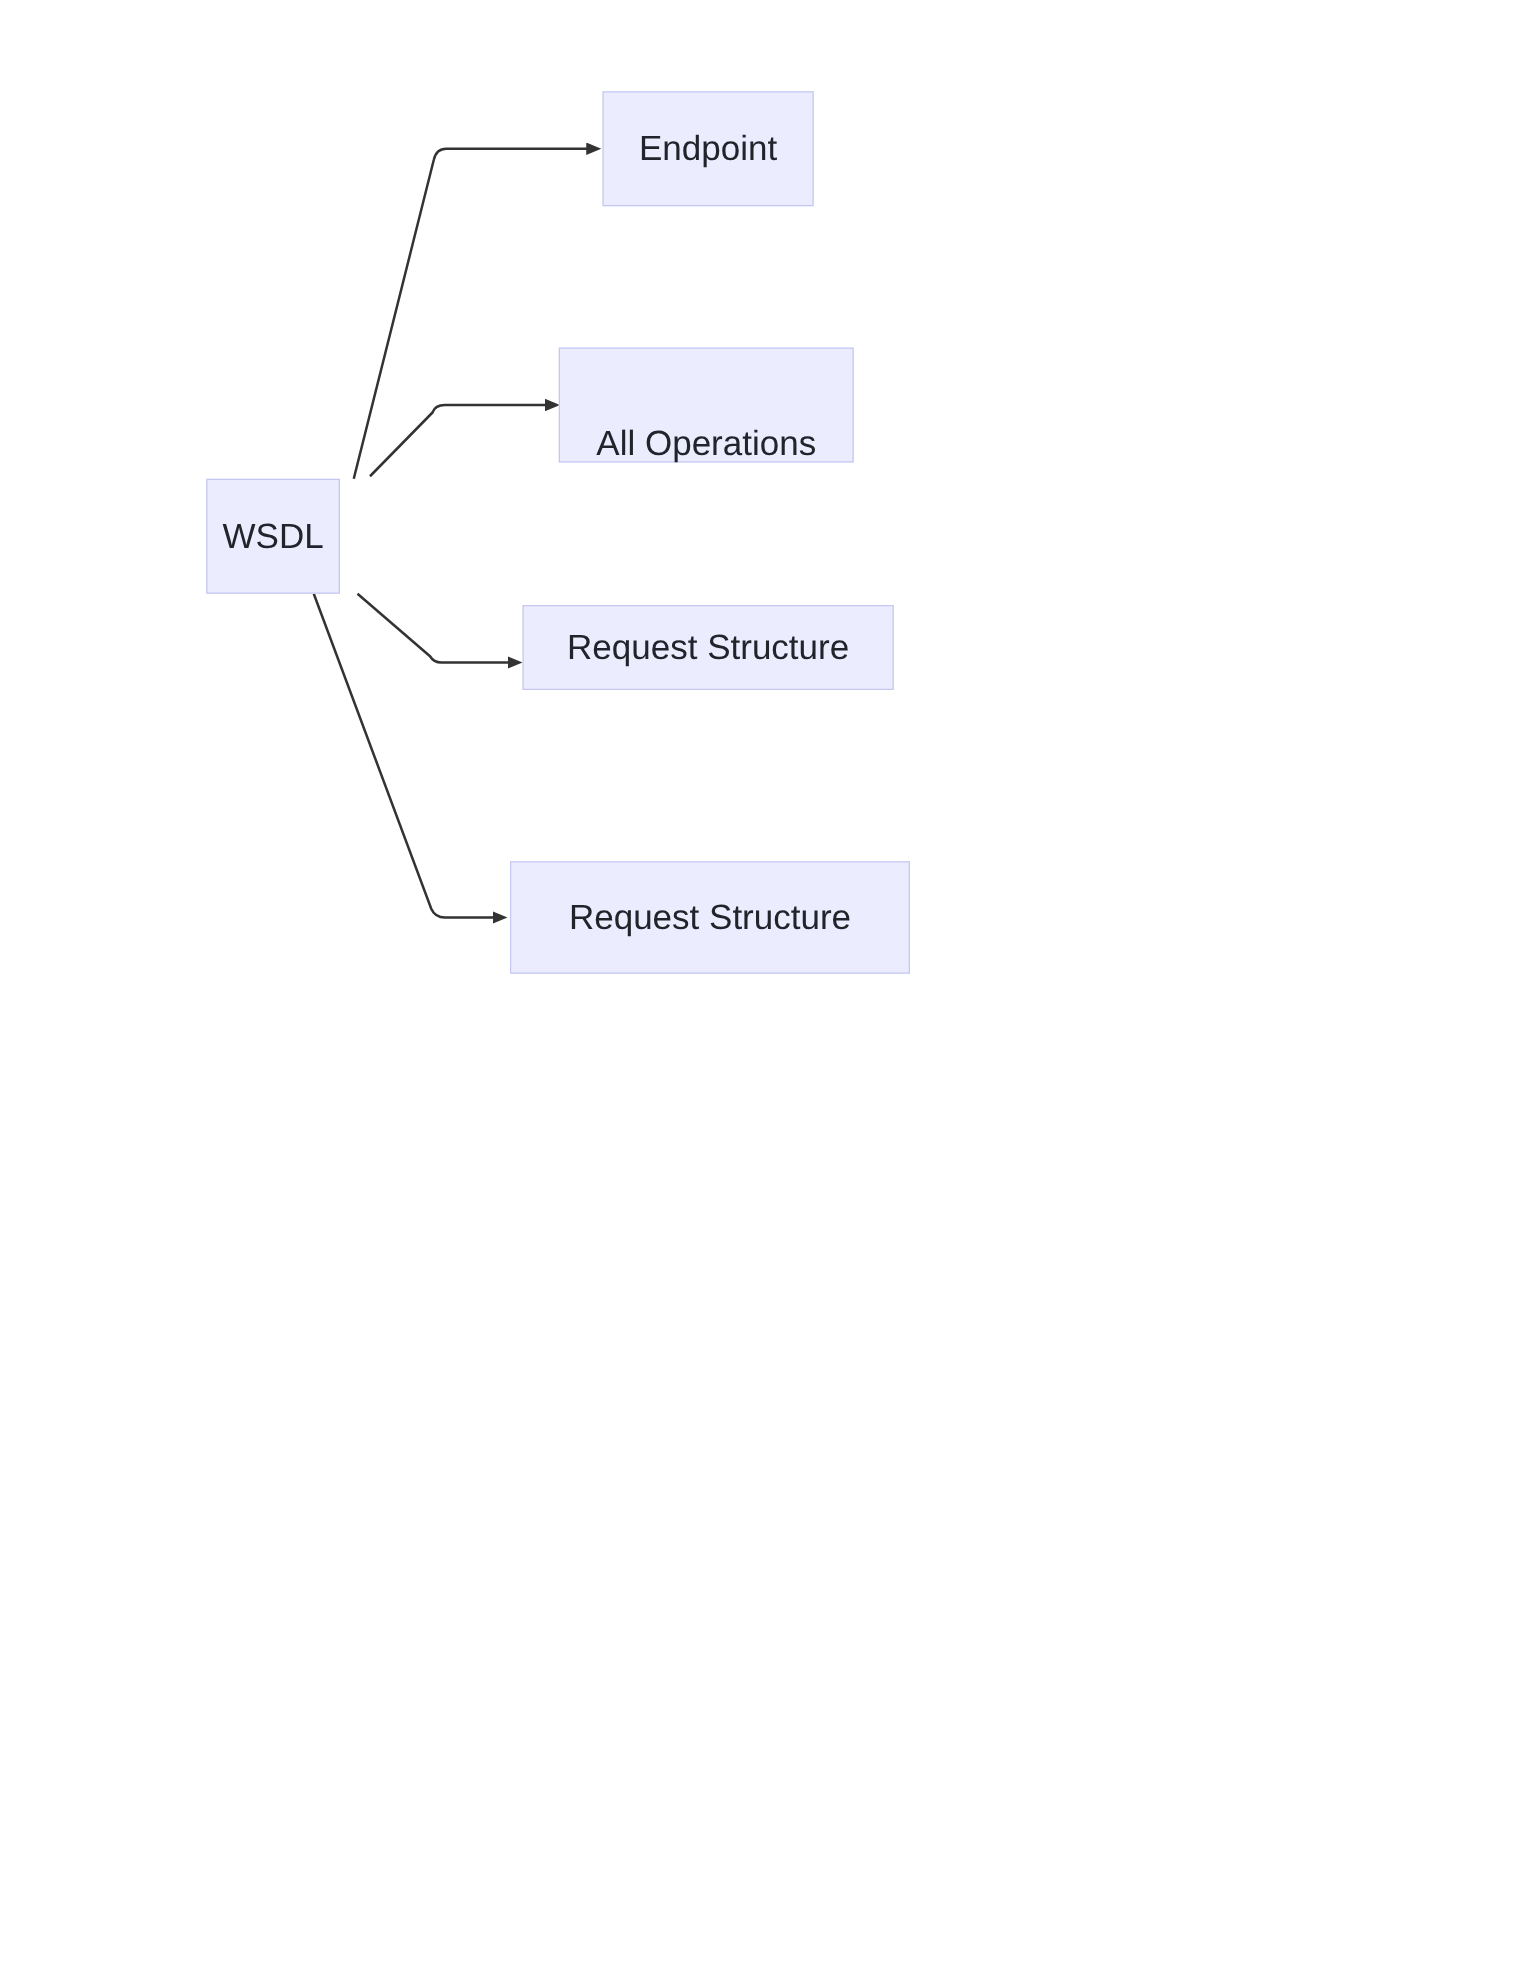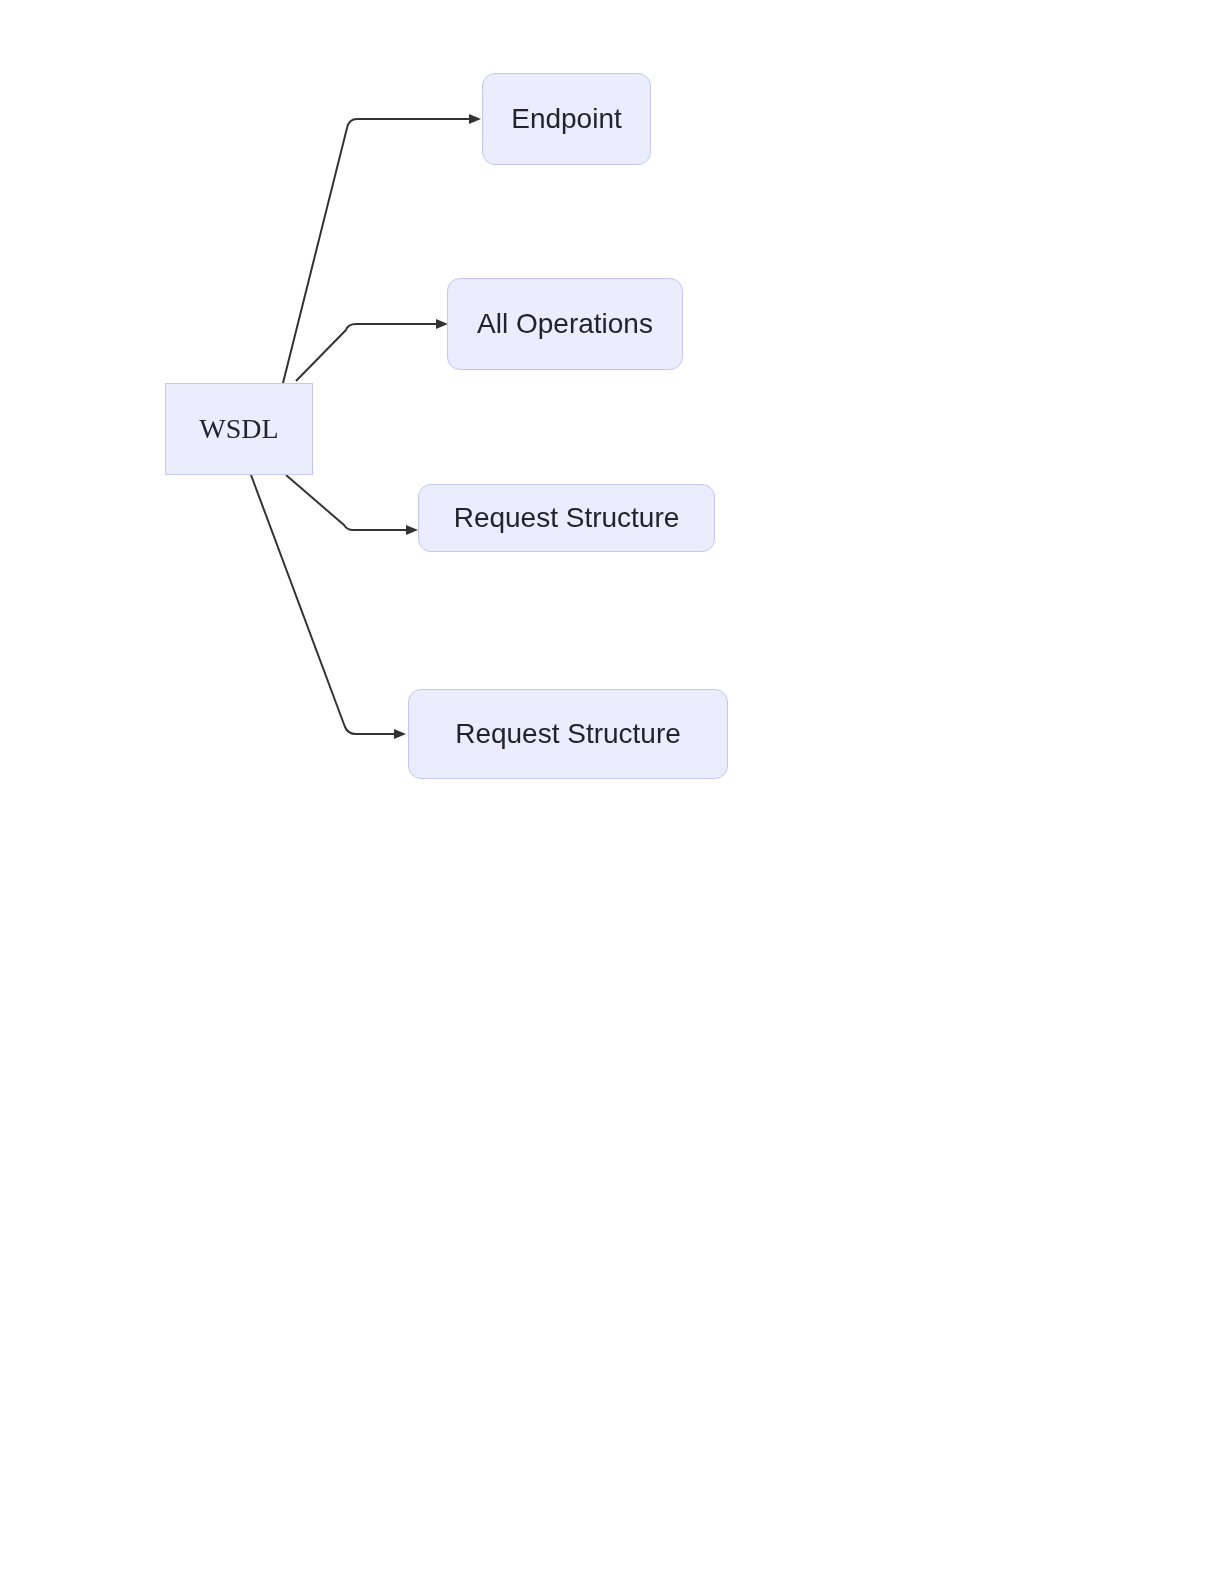--- a/index.html
+++ b/index.html
@@ -39,24 +39,24 @@
     display: flex;
     align-items: center;
     justify-content: center;
     background: var(--node-fill);
     border: 1.6px solid var(--node-border);
     color: var(--text);
     font-size: 28px;
     line-height: 1;
     white-space: nowrap;
   }
-  .node.rounded { border-radius: 13px; }
-  .node-wsdl      { left: 165px; top: 383px; width: 148px; height: 92px; border-radius: 0; font-family: Liberation Serif, serif; }
+  .node.rounded { border-radius: 0; }
+  .node-wsdl      { left: 165px; top: 383px; width: 107px; height: 92px; border-radius: 0; }
   .node-endpoint  { left: 482px; top:  73px; width: 169px; height: 92px; }
-  .node-allops    { left: 447px; top: 278px; width: 236px; height: 92px; }
+  .node-allops    { left: 447px; top: 278px; width: 236px; height: 92px; align-items: flex-end; }
   .node-request   { left: 418px; top: 484px; width: 297px; height: 68px; }
   .node-response  { left: 408px; top: 689px; width: 320px; height: 90px; }
 </style>
 </head>
 <body>
 
 <div class="canvas">
 
   <svg class="edge-layer" viewBox="0 0 1224 1584" xmlns="http://www.w3.org/2000/svg">
     <defs>

